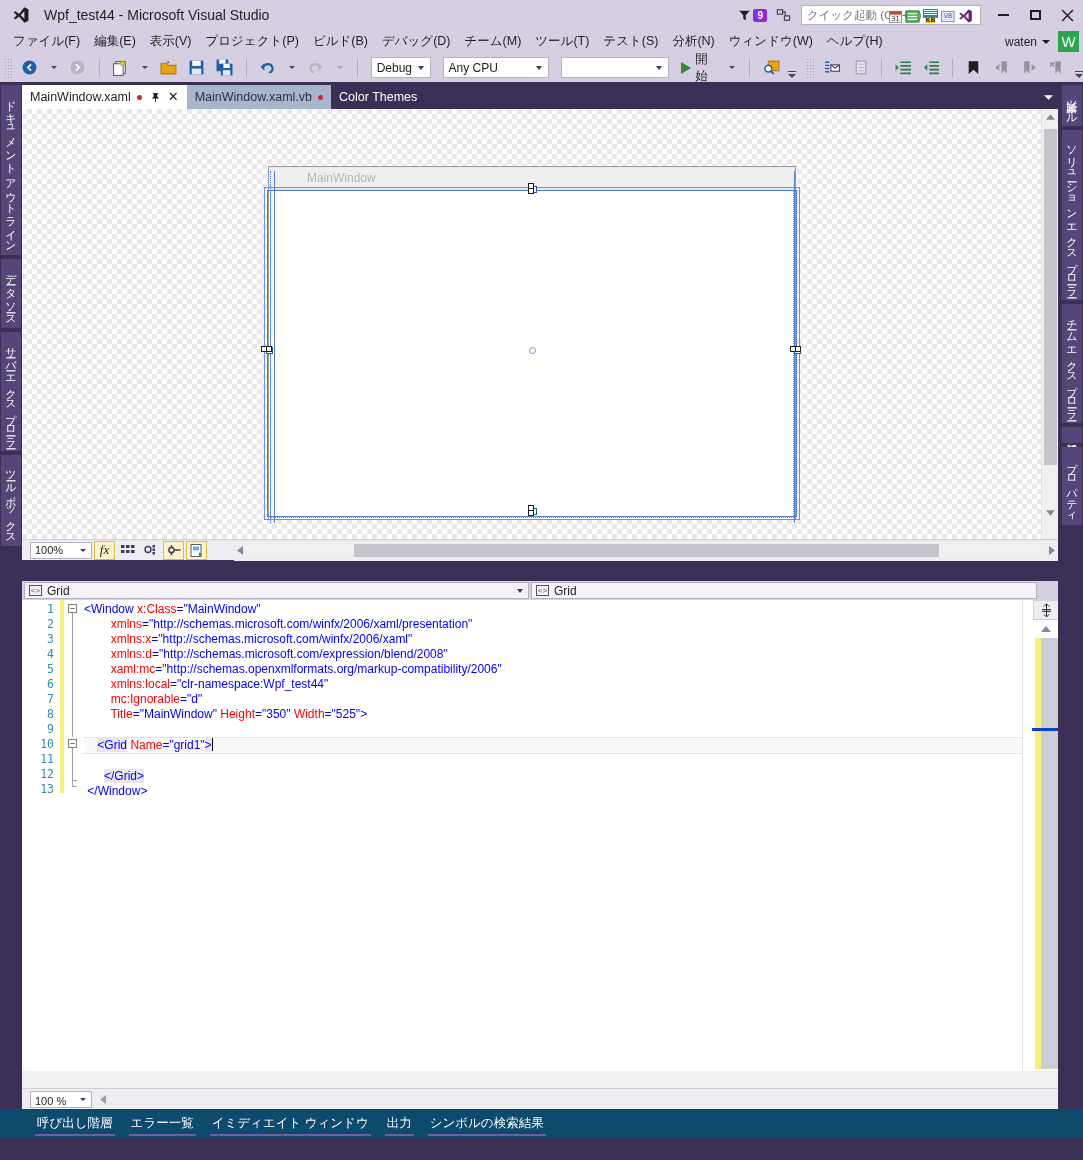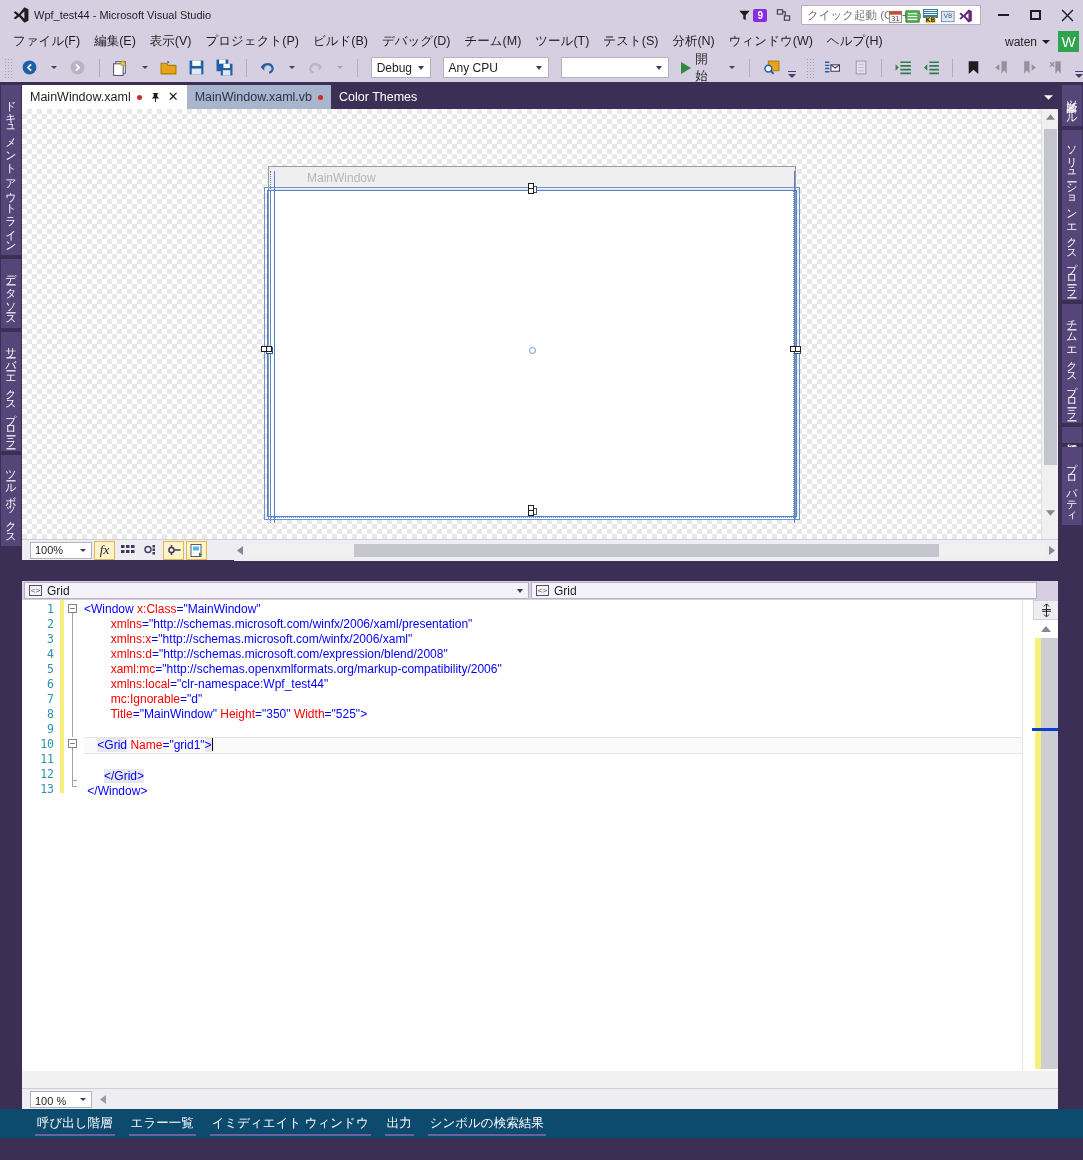--- a/index.html
+++ b/index.html
@@ -16,21 +16,21 @@
   .app { position: relative; width: 1083px; height: 1160px; background: #3c2f56; }
 
   
   .titlebar {
     position: absolute; left: 0; top: 0; width: 1083px; height: 30px;
     background: #d6cfe1;
     display: flex; align-items: center;
   }
   .vs-logo { width: 26px; height: 30px; display: flex; align-items: center; justify-content: center; margin-left: 8px; }
   .title-text {
-    font-size: 11px; color: #1e1e1e; white-space: nowrap;
+    font-size: 14px; color: #1e1e1e; margin-left: 10px; white-space: nowrap;
   }
   .tb-right { position: absolute; right: 0; top: 0; height: 30px; display: flex; align-items: center; }
   .feedback-ico { display: flex; align-items: center; margin-right: 4px; }
   .badge9 {
     background: #8a2be2; color: #fff; font-size: 10px; font-weight: bold;
     padding: 1px 4px; border-radius: 2px; margin-left: 1px; line-height: 11px;
   }
   .connect-ico { width: 24px; height: 30px; display:flex; align-items:center; justify-content:center; }
   .quicklaunch {
     width: 180px; height: 20px; background: #fff; border: 1px solid #b6b0c2;

